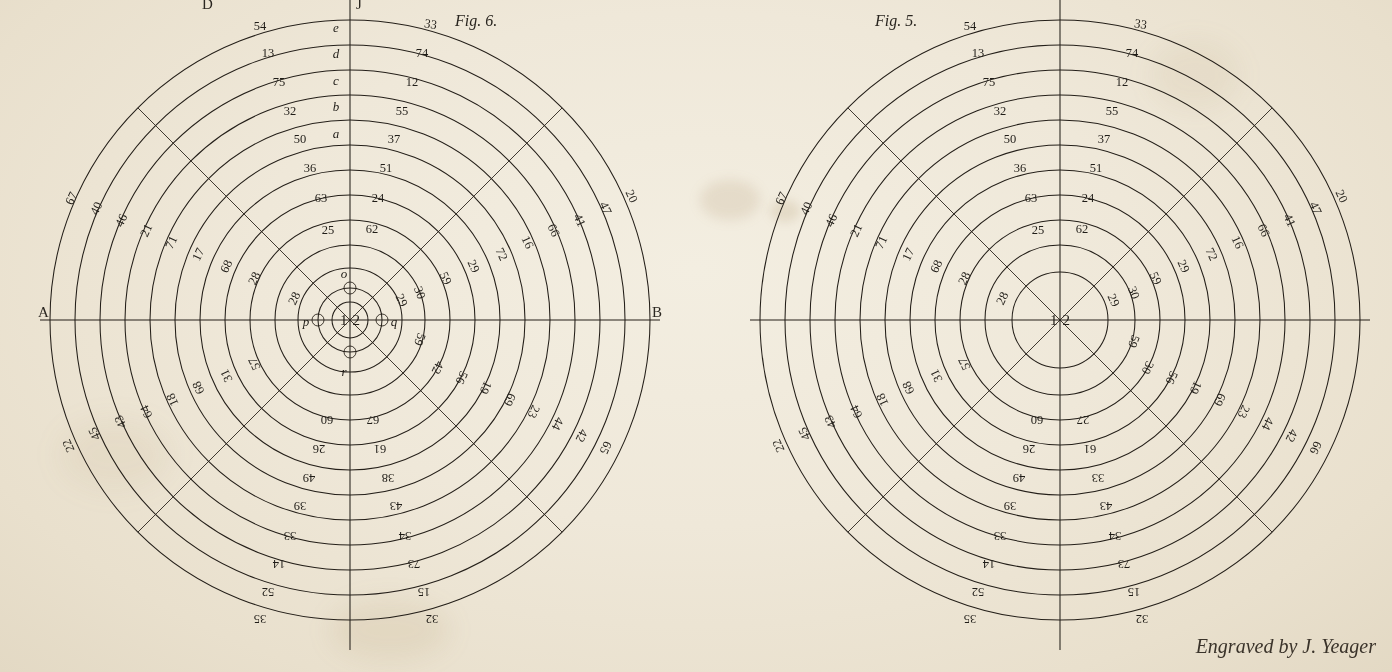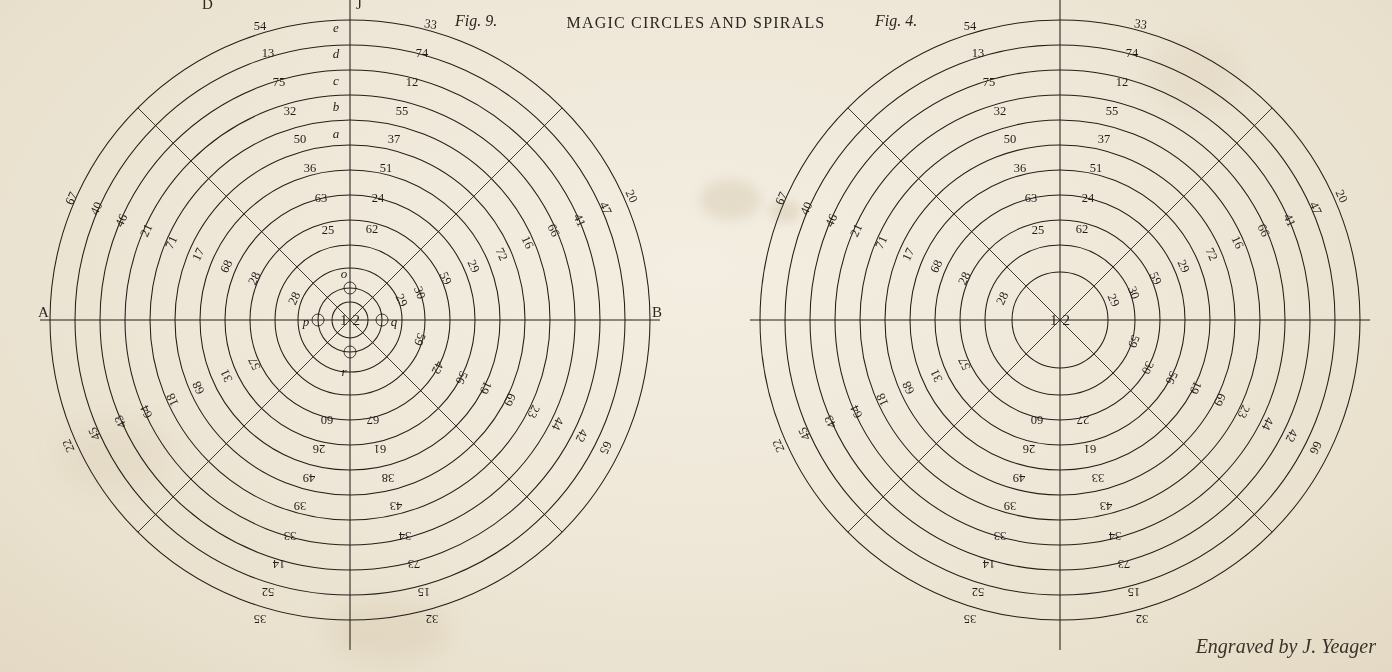--- a/index.html
+++ b/index.html
@@ -99,23 +99,22 @@
 <body>
 
 <div id="page">
 
   <div class="blotch b1"></div>
   <div class="blotch b2"></div>
   <div class="blotch b3"></div>
   <div class="blotch b4"></div>
   <div class="blotch b5"></div>
 
-  <div class="title">MAGIC CIRCLES AND SPIRALS</div>
-  <div class="fig-label" id="fig7-label">Fig. 9.</div>
-  <div class="fig-label" id="fig8-label">Fig. 4.</div>
+  <div class="fig-label" id="fig7-label">Fig. 6.</div>
+  <div class="fig-label" id="fig8-label">Fig. 5.</div>
   <div class="engraver">Engraved by J. Yeager</div>
 
   <svg class="fig-svg" id="fig7-svg" width="660" height="700" viewBox="0 0 660 700">
     <g id="fig7-g" transform="translate(330,340)">
 
       <g>
         <circle class="stroke" cx="0" cy="0" r="300"></circle>
         <circle class="stroke" cx="0" cy="0" r="275"></circle>
         <circle class="stroke" cx="0" cy="0" r="250"></circle>
         <circle class="stroke" cx="0" cy="0" r="225"></circle>

